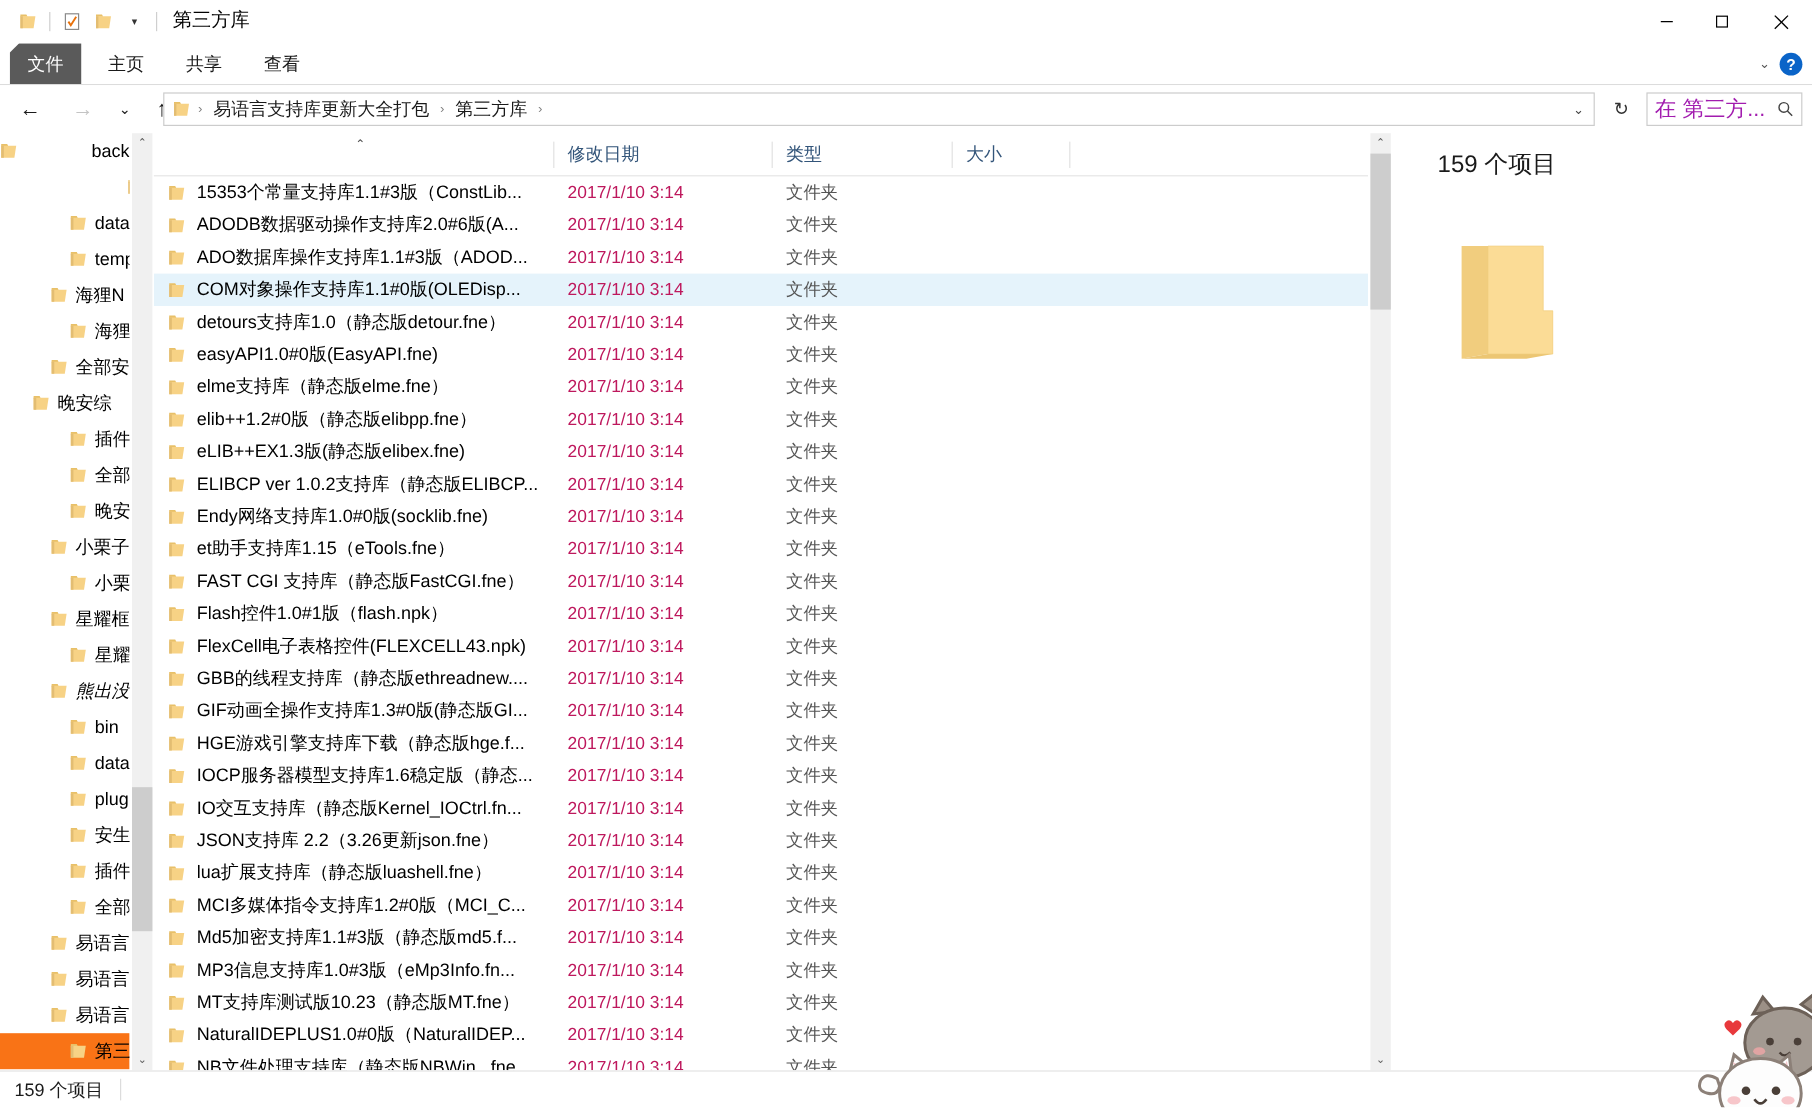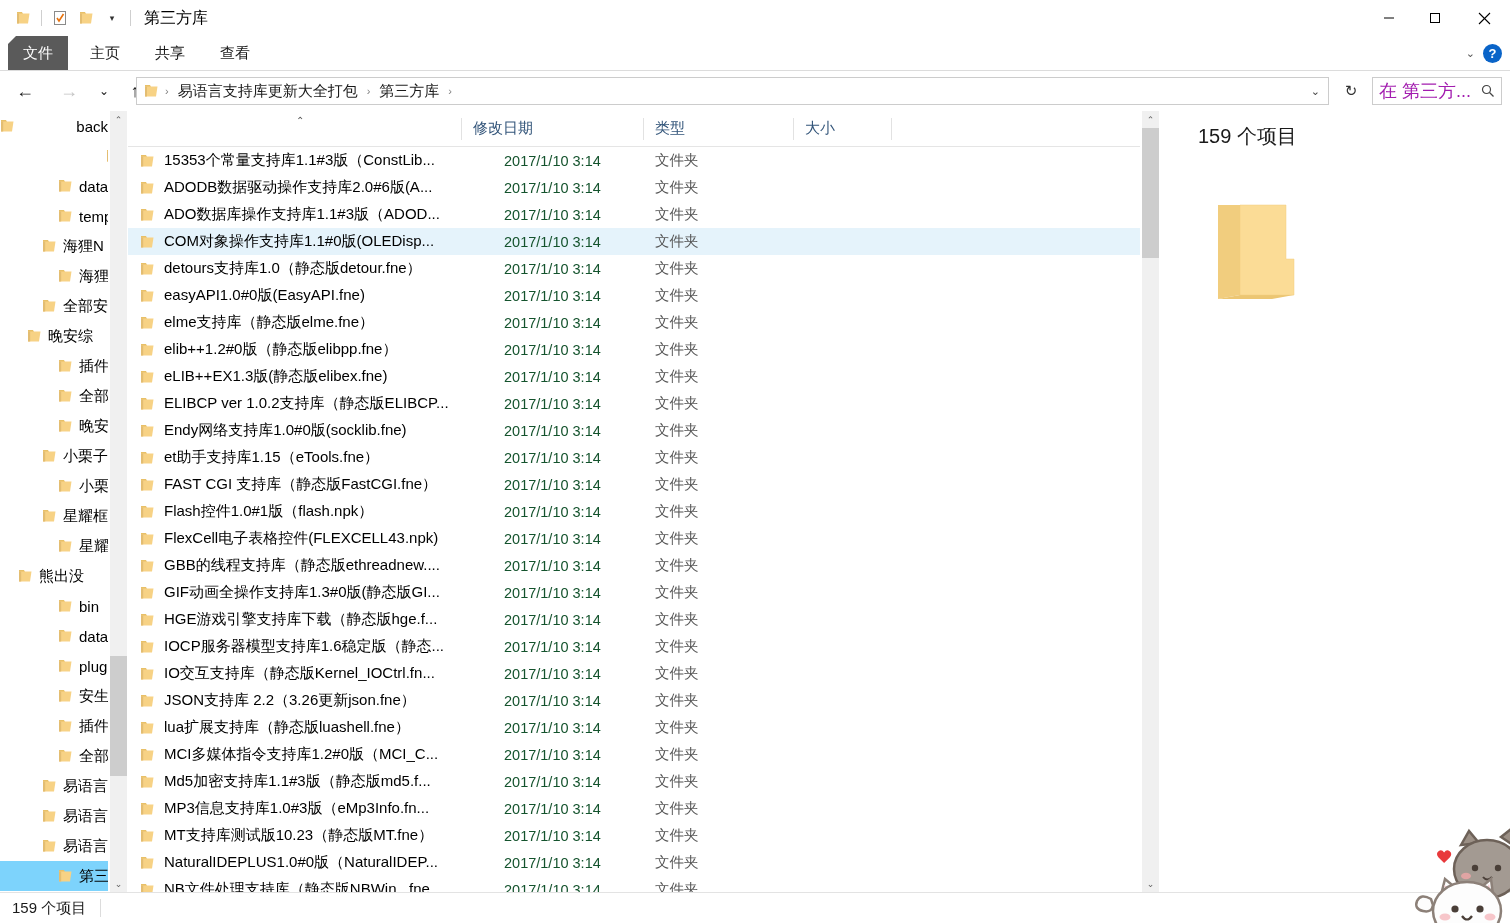--- a/index.html
+++ b/index.html
@@ -89,21 +89,21 @@
 
   
   .sidebar {
     position: absolute; left: 0; top: 0; width: 108px; height: 781px;
     background: #ffffff; overflow: hidden;
   }
   .tree-item {
     height: 30px; display: flex; align-items: center; font-size: 15px; color: #000;
     white-space: nowrap; padding-left: 0;
   }
-  .tree-item.selected { background: #7dd3fc; }
+  .tree-item.selected { background: #f97316; }
   .tree-label { margin-left: 6px; }
 
   
   .sb-track-left {
     position: absolute; left: 110px; top: 0; width: 17px; height: 781px;
     background: #f0f0f0;
   }
   .sb-arrow {
     position: absolute; left: 0; width: 17px; height: 17px;
     display: flex; align-items: center; justify-content: center; font-size: 9px; color: #606060;
@@ -129,21 +129,21 @@
   .row {
     position: absolute; left: 0; width: 1012px; height: 27px;
     display: flex; align-items: center; font-size: 15px; color: #000;
   }
   .row.selected { background: #e5f3fb; }
   .cell-name {
     position: absolute; left: 12px; display: flex; align-items: center;
     max-width: 340px; white-space: nowrap; overflow: hidden;
   }
   .cell-name .txt { margin-left: 9px; overflow: hidden; text-overflow: ellipsis; white-space: nowrap; max-width: 290px; }
-  .cell-date { position: absolute; left: 345px; color: #14532d; font-size: 14.5px; white-space: nowrap; margin-left: 31px; }
+  .cell-date { position: absolute; left: 345px; color: #be185d; font-size: 14.5px; white-space: nowrap; }
   .cell-type { position: absolute; left: 527px; color: #555; font-size: 14.5px; white-space: nowrap; }
   .cell-size { position: absolute; left: 677px; color: #555; font-size: 14.5px; }
 
   
   .sb-track-right {
     position: absolute; left: 1142px; top: 0; width: 17px; height: 781px; background: #f0f0f0;
   }
 
   
   .details {
@@ -408,21 +408,21 @@
         <div class="tree-item" style="padding-left: 58px;">
           <span style="display: flex; align-items: center;">
             <svg width="15" height="14" viewBox="0 0 15 14">
               <path d="M1 1 L6 1 L7 3 L1 3 Z" fill="#e8c068"></path>
               <path d="M1 2.5 L13.5 2.5 L12 12.5 L1 12.5 Z" fill="#f7d285"></path>
               <path d="M1 2.5 L3.2 2.5 L3.2 12.5 L1 12.5 Z" fill="#e3bd72"></path>
             </svg>
           </span>
           <span class="tree-label">星耀</span>
         </div>
-        <div class="tree-item" style="padding-left: 18px;">
+        <div class="tree-item" style="padding-left: 42px; font-style: italic;">
           <span style="display: flex; align-items: center;">
             <svg width="15" height="14" viewBox="0 0 15 14">
               <path d="M1 1 L6 1 L7 3 L1 3 Z" fill="#e8c068"></path>
               <path d="M1 2.5 L13.5 2.5 L12 12.5 L1 12.5 Z" fill="#f7d285"></path>
               <path d="M1 2.5 L3.2 2.5 L3.2 12.5 L1 12.5 Z" fill="#e3bd72"></path>
             </svg>
           </span>
           <span class="tree-label">熊出没</span>
         </div>
         <div class="tree-item" style="padding-left: 58px;">

